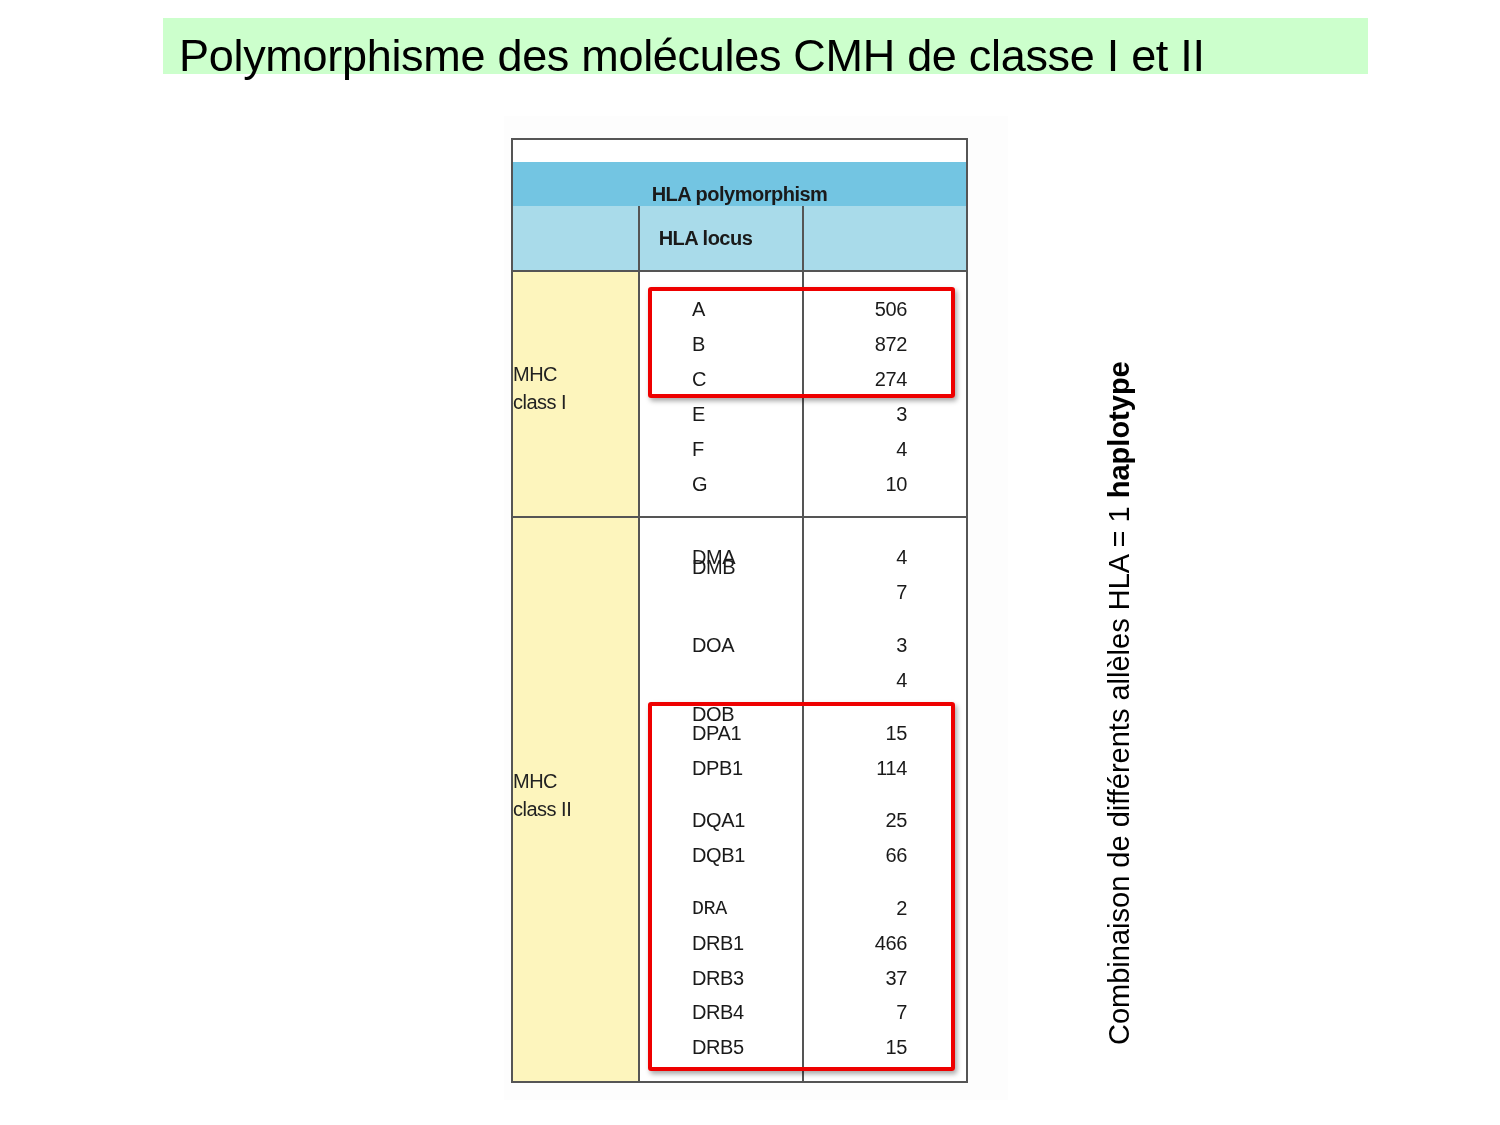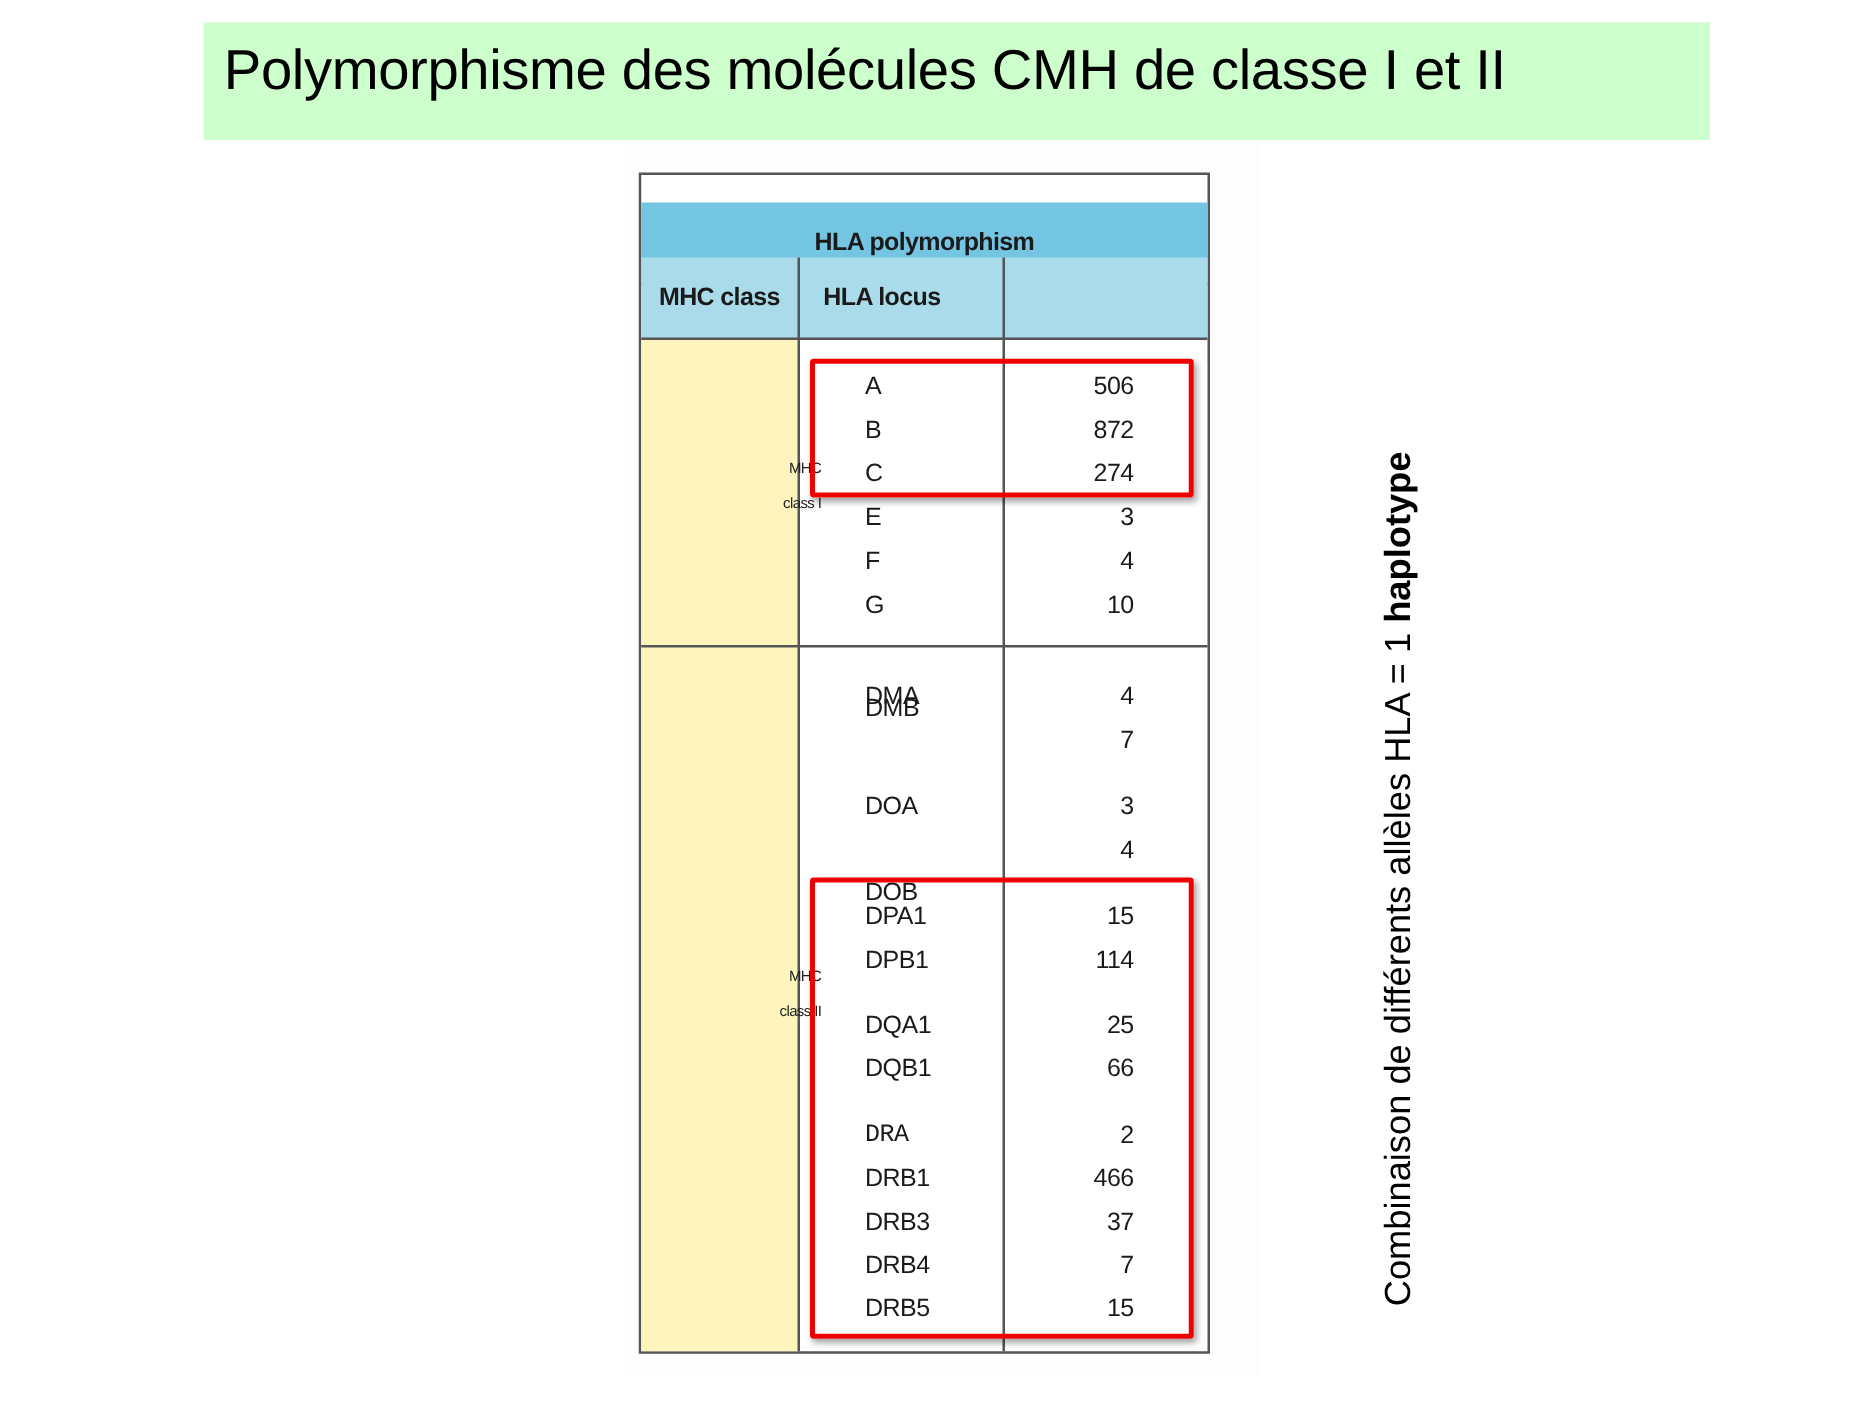--- a/index.html
+++ b/index.html
@@ -1,30 +1,30 @@
 <!DOCTYPE html>
 <html><head>
 <meta charset="utf-8">
 <style>
   html, body { margin:0; padding:0; }
   body { width:1500px; height:1125px; background:#ffffff; position:relative; overflow:hidden;
          font-family:"Liberation Sans", sans-serif; }
-  .title-bar { position:absolute; left:163px; top:18px; width:1205px; height:94px; background:#ccffcc; }
+  .title-bar { position:absolute; left:163px; top:18px; width:1205px; height:56px; background:#ccffcc; }
   .title-text { position:absolute; left:16px; top:12px; font-size:45px; color:#000; white-space:nowrap; letter-spacing:-0.3px; }
 
   .table-wrap { position:absolute; left:504px; top:116px; width:504px; height:984px; background:#fdfdfd; }
   .tbl { position:absolute; left:511px; top:138px; width:457px; height:945px; border:2px solid #555; box-sizing:border-box; background:#fff; }
   .hdr-main { position:absolute; left:0; top:0; width:100%; height:66px; background:#73c5e2; border-bottom:2px solid #555; box-sizing:border-box;
               display:flex; align-items:center; justify-content:center; font-weight:bold; font-size:20px; color:#1a1a1a; letter-spacing:-0.5px;margin-top:22px; }
   .hdr-row { position:absolute; left:0; top:66px; width:100%; height:66px; background:#a9dbea; border-bottom:2px solid #555; box-sizing:border-box; }
   .hcell { position:absolute; top:0; height:100%; display:flex; align-items:center; justify-content:center; text-align:center;
            font-weight:bold; font-size:20px; color:#1a1a1a; line-height:21px; letter-spacing:-0.5px; box-sizing:border-box; }
   .vline { position:absolute; width:2px; background:#555; }
   .class-col { position:absolute; left:0; width:125px; background:#fdf5bd; }
-  .class-label { position:absolute; left:0; width:144px; text-align:right; font-size:12px; line-height:28px; color:#222; letter-spacing:-0.5px; }
+  .class-label { position:absolute; left:0; width:144px; text-align:left; font-size:20px; line-height:28px; color:#222; letter-spacing:-0.5px; }
   .hline { position:absolute; left:0; width:100%; height:2px; background:#555; }
   .locus { position:absolute; left:179px; font-size:20px; color:#1a1a1a; letter-spacing:-0.4px; }
   .count { position:absolute; right:59px; font-size:20px; color:#1a1a1a; text-align:right; letter-spacing:-0.4px; }
 
   .redbox { position:absolute; border:4px solid #ee0000; border-radius:3px; box-sizing:border-box; box-shadow:2px 3px 5px rgba(0,0,0,0.35); }
 
   .side-note { position:absolute; left:1103px; top:1045px; transform-origin:0 0; transform:rotate(-90deg);
                font-size:29px; white-space:nowrap; color:#000; }
   .side-note b { font-weight:bold; }
 </style>
@@ -33,21 +33,20 @@
 
 <div class="title-bar">
   <div class="title-text">Polymorphisme des molécules CMH de classe I et II</div>
 </div>
 
 <div class="table-wrap"></div>
 
 <div class="tbl">
   <div class="hdr-main">HLA polymorphism</div>
   <div class="hdr-row">
-    <div class="hcell" style="left:0;width:125px;">MHC class</div>
     <div class="hcell" style="left:127px;width:131px;">HLA locus</div>
     <div class="vline" style="left:125px;top:0;height:66px;"></div>
     <div class="vline" style="left:289px;top:0;height:66px;"></div>
   </div>
 
   <div class="class-col" style="top:132px;height:246px;"></div>
   <div class="class-col" style="top:378px;height:563px;"></div>
 
   <div class="vline" style="left:125px;top:132px;height:809px;"></div>
   <div class="vline" style="left:289px;top:132px;height:809px;"></div>

